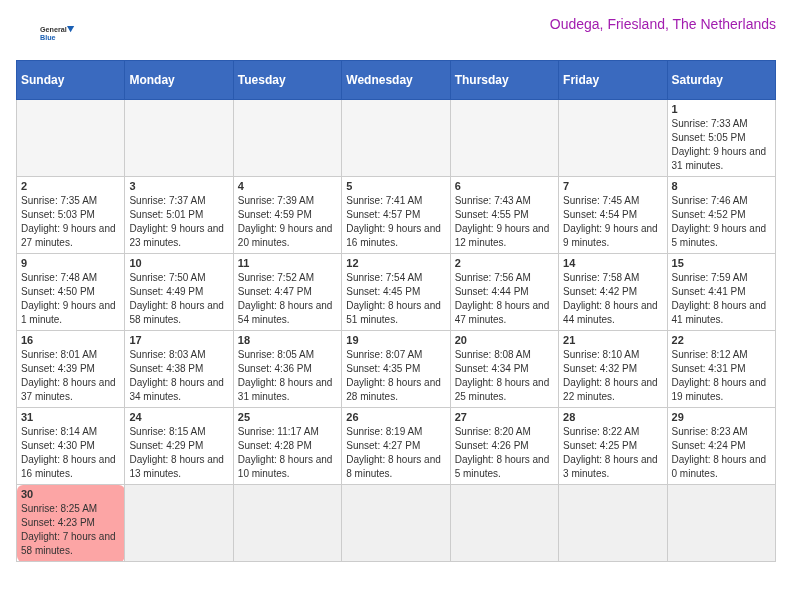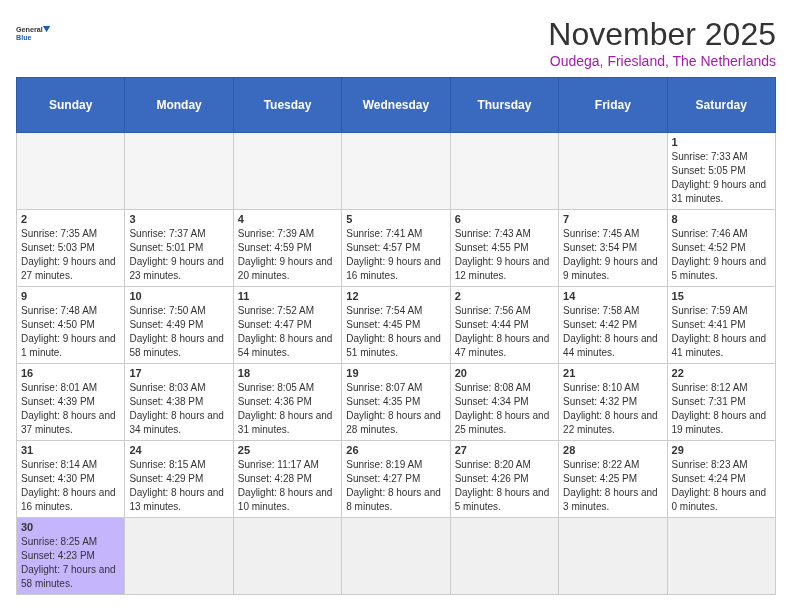--- a/index.html
+++ b/index.html
@@ -13,20 +13,21 @@
     .header-section {
       display: flex;
       justify-content: space-between;
       align-items: flex-start;
       margin-bottom: 8px;
     }
     .logo {
       display: flex;
       align-items: center;
       gap: 4px;
+      margin-left: 24px;
     }
     .logo-icon {
       width: 36px;
       height: 36px;
     }
     .title-block {
       text-align: right;
     }
     .month-title {
       font-size: 32px;
@@ -40,22 +41,22 @@
     .calendar {
       width: 100%;
       border-collapse: collapse;
       border: 1px solid #ccc;
     }
     .calendar th {
       background: #3a6abf;
       color: #fff;
       font-size: 12px;
       font-weight: bold;
-      padding: 20px 4px;
-      text-align: center;
+      padding: 12px 4px;
+      text-align: left;
       border: 1px solid #2a5aaf;
     }
     .calendar td {
       vertical-align: top;
       border: 1px solid #ccc;
       padding: 3px 4px;
       width: 108px;
       min-height: 70px;
       font-size: 9.5px;
       color: #333;
@@ -85,21 +86,20 @@
 
 <div class="header-section">
   <div class="logo">
     <svg class="logo-icon" viewBox="0 0 80 44" width="80" height="44">
         <text x="0" y="18" font-size="16" fill="#333" font-family="Arial" font-weight="bold">General</text>
         <text x="0" y="36" font-size="16" fill="#1a5fb4" font-family="Arial" font-weight="bold">Blue</text>
         <polygon points="60,4 76,4 68,18" fill="#1a5fb4"></polygon>
       </svg>
   </div>
   <div class="title-block">
-    <div class="month-title">November 2025</div>
     <div class="location-title">Oudega, Friesland, The Netherlands</div>
   </div>
 </div>
 
 <table class="calendar">
   <thead>
     <tr>
       <th>Sunday</th>
       <th>Monday</th>
       <th>Tuesday</th>
@@ -144,21 +144,21 @@
       <td>
         <span class="day-number">5</span>
         <div class="day-info">Sunrise: <span>7:41 AM</span><br>Sunset: <span>4:57 PM</span><br>Daylight: <span>9 hours and 16 minutes.</span></div>
       </td>
       <td>
         <span class="day-number">6</span>
         <div class="day-info">Sunrise: <span>7:43 AM</span><br>Sunset: <span>4:55 PM</span><br>Daylight: <span>9 hours and 12 minutes.</span></div>
       </td>
       <td>
         <span class="day-number">7</span>
-        <div class="day-info">Sunrise: <span>7:45 AM</span><br>Sunset: <span>3:54 PM</span><br>Daylight: <span>9 hours and 9 minutes.</span></div>
+        <div class="day-info">Sunrise: <span>7:45 AM</span><br>Sunset: <span>4:54 PM</span><br>Daylight: <span>9 hours and 9 minutes.</span></div>
       </td>
       <td>
         <span class="day-number">8</span>
         <div class="day-info">Sunrise: <span>7:46 AM</span><br>Sunset: <span>4:52 PM</span><br>Daylight: <span>9 hours and 5 minutes.</span></div>
       </td>
     </tr>
 
     <tr>
       <td>
         <span class="day-number">9</span>
@@ -210,21 +210,21 @@
       <td>
         <span class="day-number">20</span>
         <div class="day-info">Sunrise: <span>8:08 AM</span><br>Sunset: <span>4:34 PM</span><br>Daylight: <span>8 hours and 25 minutes.</span></div>
       </td>
       <td>
         <span class="day-number">21</span>
         <div class="day-info">Sunrise: <span>8:10 AM</span><br>Sunset: <span>4:32 PM</span><br>Daylight: <span>8 hours and 22 minutes.</span></div>
       </td>
       <td>
         <span class="day-number">22</span>
-        <div class="day-info">Sunrise: <span>8:12 AM</span><br>Sunset: <span>7:31 PM</span><br>Daylight: <span>8 hours and 19 minutes.</span></div>
+        <div class="day-info">Sunrise: <span>8:12 AM</span><br>Sunset: <span>4:31 PM</span><br>Daylight: <span>8 hours and 19 minutes.</span></div>
       </td>
     </tr>
 
     <tr>
       <td>
         <span class="day-number">31</span>
         <div class="day-info">Sunrise: <span>8:14 AM</span><br>Sunset: <span>4:30 PM</span><br>Daylight: <span>8 hours and 16 minutes.</span></div>
       </td>
       <td>
         <span class="day-number">24</span>
@@ -246,21 +246,21 @@
         <span class="day-number">28</span>
         <div class="day-info">Sunrise: <span>8:22 AM</span><br>Sunset: <span>4:25 PM</span><br>Daylight: <span>8 hours and 3 minutes.</span></div>
       </td>
       <td>
         <span class="day-number">29</span>
         <div class="day-info">Sunrise: <span>8:23 AM</span><br>Sunset: <span>4:24 PM</span><br>Daylight: <span>8 hours and 0 minutes.</span></div>
       </td>
     </tr>
 
     <tr class="last-row">
-      <td style="background:#c4b5fd;">
+      <td style="background:#fca5a5;border-radius:6px;">
         <span class="day-number">30</span>
         <div class="day-info">Sunrise: <span>8:25 AM</span><br>Sunset: <span>4:23 PM</span><br>Daylight: <span>7 hours and 58 minutes.</span></div>
       </td>
       <td class="empty" style="background:#f0f0f0;"></td>
       <td class="empty" style="background:#f0f0f0;"></td>
       <td class="empty" style="background:#f0f0f0;"></td>
       <td class="empty" style="background:#f0f0f0;"></td>
       <td class="empty" style="background:#f0f0f0;"></td>
       <td class="empty" style="background:#f0f0f0;"></td>
     </tr>

